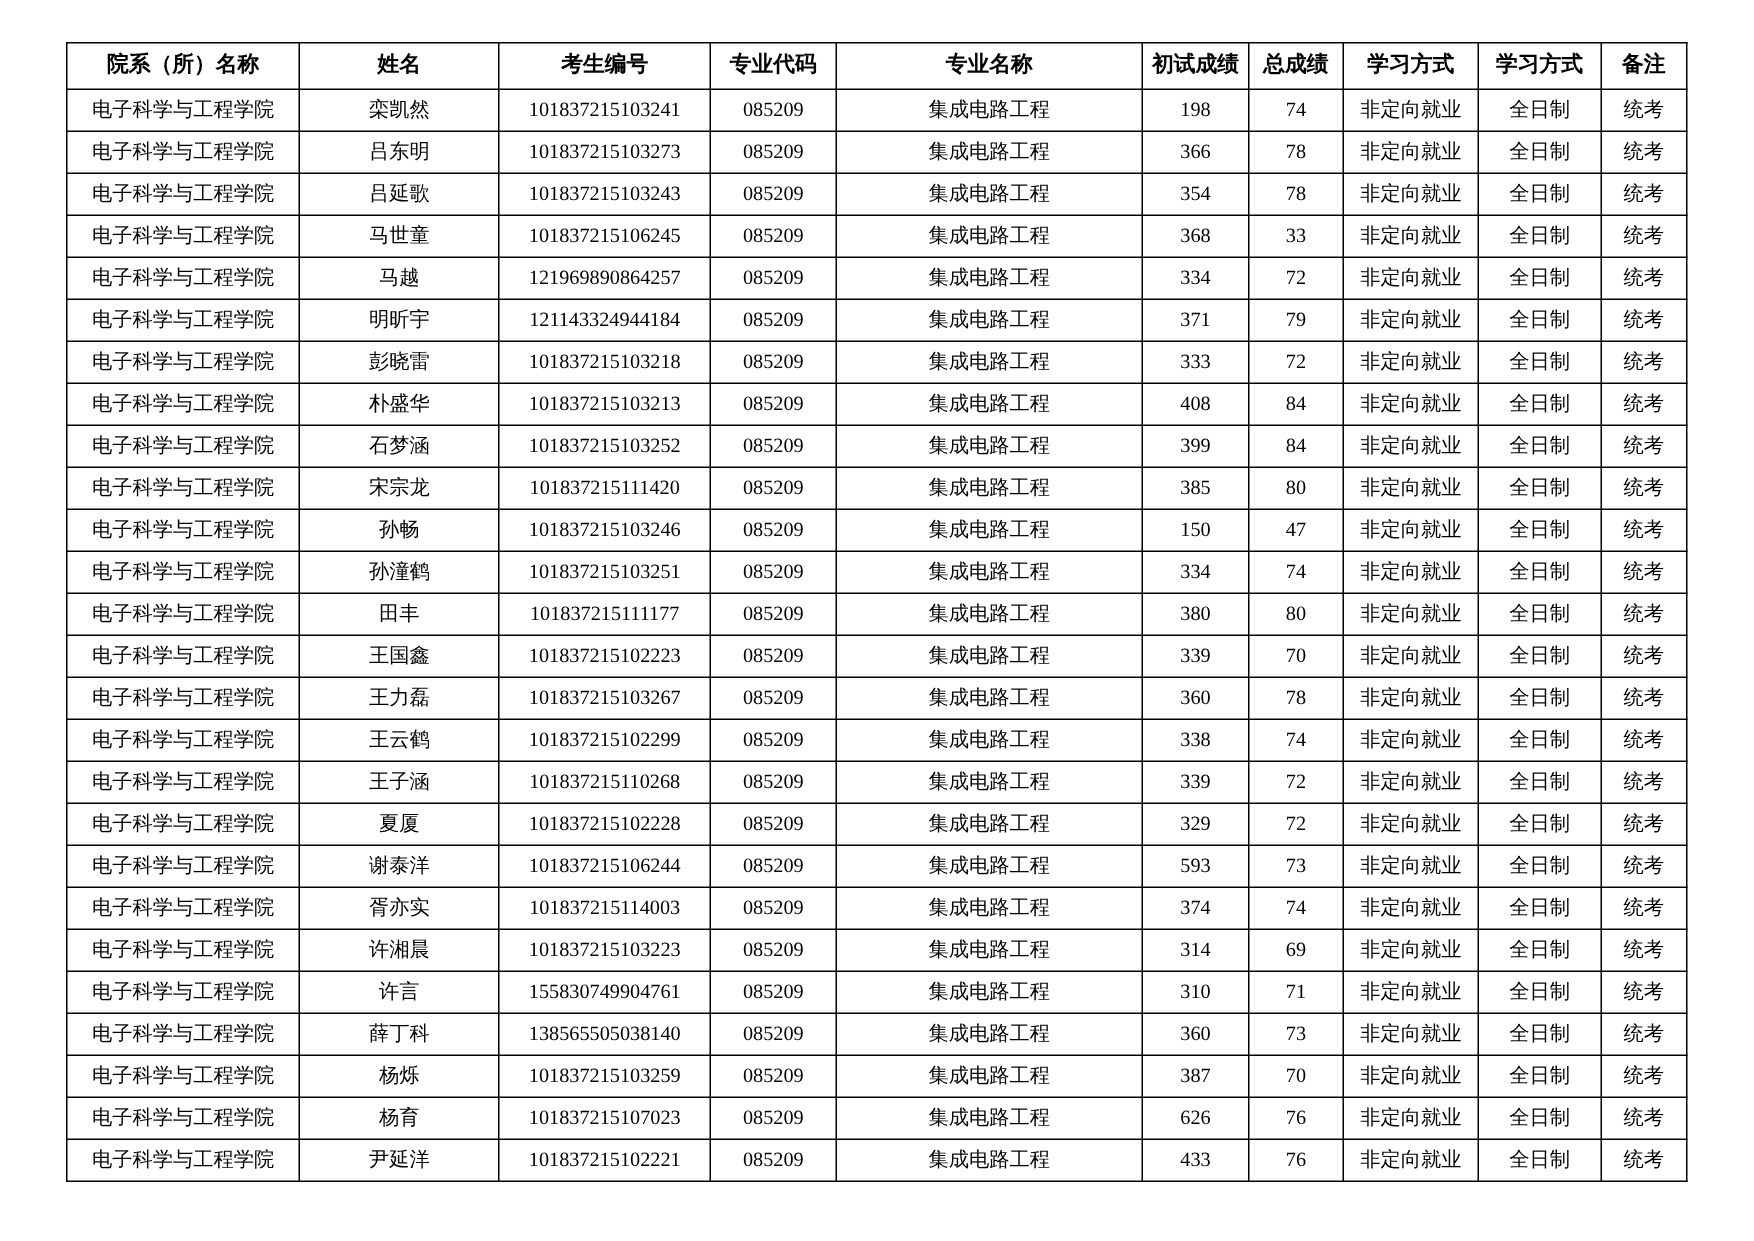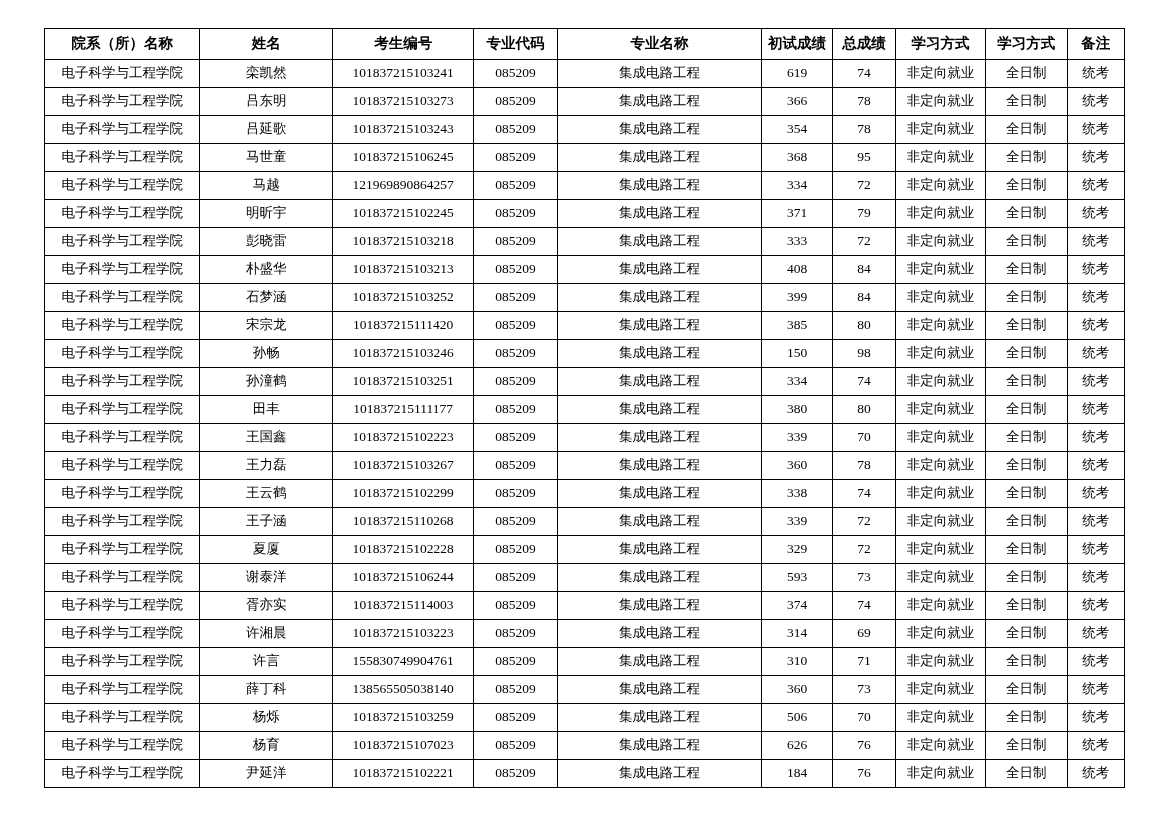--- a/index.html
+++ b/index.html
@@ -100,21 +100,21 @@
           <th>备注</th>
         </tr>
     </thead>
     <tbody>
         <tr>
           <td>电子科学与工程学院</td>
           <td>栾凯然</td>
           <td class="num-cell">101837215103241</td>
           <td class="num-cell">085209</td>
           <td>集成电路工程</td>
-          <td class="num-cell">619</td>
+          <td class="num-cell">198</td>
           <td class="num-cell">74</td>
           <td>非定向就业</td>
           <td>全日制</td>
           <td>统考</td>
         </tr>
         <tr>
           <td>电子科学与工程学院</td>
           <td>吕东明</td>
           <td class="num-cell">101837215103273</td>
           <td class="num-cell">085209</td>
@@ -137,41 +137,41 @@
           <td>全日制</td>
           <td>统考</td>
         </tr>
         <tr>
           <td>电子科学与工程学院</td>
           <td>马世童</td>
           <td class="num-cell">101837215106245</td>
           <td class="num-cell">085209</td>
           <td>集成电路工程</td>
           <td class="num-cell">368</td>
-          <td class="num-cell">95</td>
+          <td class="num-cell">33</td>
           <td>非定向就业</td>
           <td>全日制</td>
           <td>统考</td>
         </tr>
         <tr>
           <td>电子科学与工程学院</td>
           <td>马越</td>
           <td class="num-cell">121969890864257</td>
           <td class="num-cell">085209</td>
           <td>集成电路工程</td>
           <td class="num-cell">334</td>
           <td class="num-cell">72</td>
           <td>非定向就业</td>
           <td>全日制</td>
           <td>统考</td>
         </tr>
         <tr>
           <td>电子科学与工程学院</td>
           <td>明昕宇</td>
-          <td class="num-cell">101837215102245</td>
+          <td class="num-cell">121143324944184</td>
           <td class="num-cell">085209</td>
           <td>集成电路工程</td>
           <td class="num-cell">371</td>
           <td class="num-cell">79</td>
           <td>非定向就业</td>
           <td>全日制</td>
           <td>统考</td>
         </tr>
         <tr>
           <td>电子科学与工程学院</td>
@@ -221,21 +221,21 @@
           <td>全日制</td>
           <td>统考</td>
         </tr>
         <tr>
           <td>电子科学与工程学院</td>
           <td>孙畅</td>
           <td class="num-cell">101837215103246</td>
           <td class="num-cell">085209</td>
           <td>集成电路工程</td>
           <td class="num-cell">150</td>
-          <td class="num-cell">98</td>
+          <td class="num-cell">47</td>
           <td>非定向就业</td>
           <td>全日制</td>
           <td>统考</td>
         </tr>
         <tr>
           <td>电子科学与工程学院</td>
           <td>孙潼鹤</td>
           <td class="num-cell">101837215103251</td>
           <td class="num-cell">085209</td>
           <td>集成电路工程</td>
@@ -376,21 +376,21 @@
           <td>非定向就业</td>
           <td>全日制</td>
           <td>统考</td>
         </tr>
         <tr>
           <td>电子科学与工程学院</td>
           <td>杨烁</td>
           <td class="num-cell">101837215103259</td>
           <td class="num-cell">085209</td>
           <td>集成电路工程</td>
-          <td class="num-cell">506</td>
+          <td class="num-cell">387</td>
           <td class="num-cell">70</td>
           <td>非定向就业</td>
           <td>全日制</td>
           <td>统考</td>
         </tr>
         <tr>
           <td>电子科学与工程学院</td>
           <td>杨育</td>
           <td class="num-cell">101837215107023</td>
           <td class="num-cell">085209</td>
@@ -400,21 +400,21 @@
           <td>非定向就业</td>
           <td>全日制</td>
           <td>统考</td>
         </tr>
         <tr>
           <td>电子科学与工程学院</td>
           <td>尹延洋</td>
           <td class="num-cell">101837215102221</td>
           <td class="num-cell">085209</td>
           <td>集成电路工程</td>
-          <td class="num-cell">184</td>
+          <td class="num-cell">433</td>
           <td class="num-cell">76</td>
           <td>非定向就业</td>
           <td>全日制</td>
           <td>统考</td>
         </tr>
       </tbody>
   </table>
   <div class="page-number">130</div>
 </div>
 

